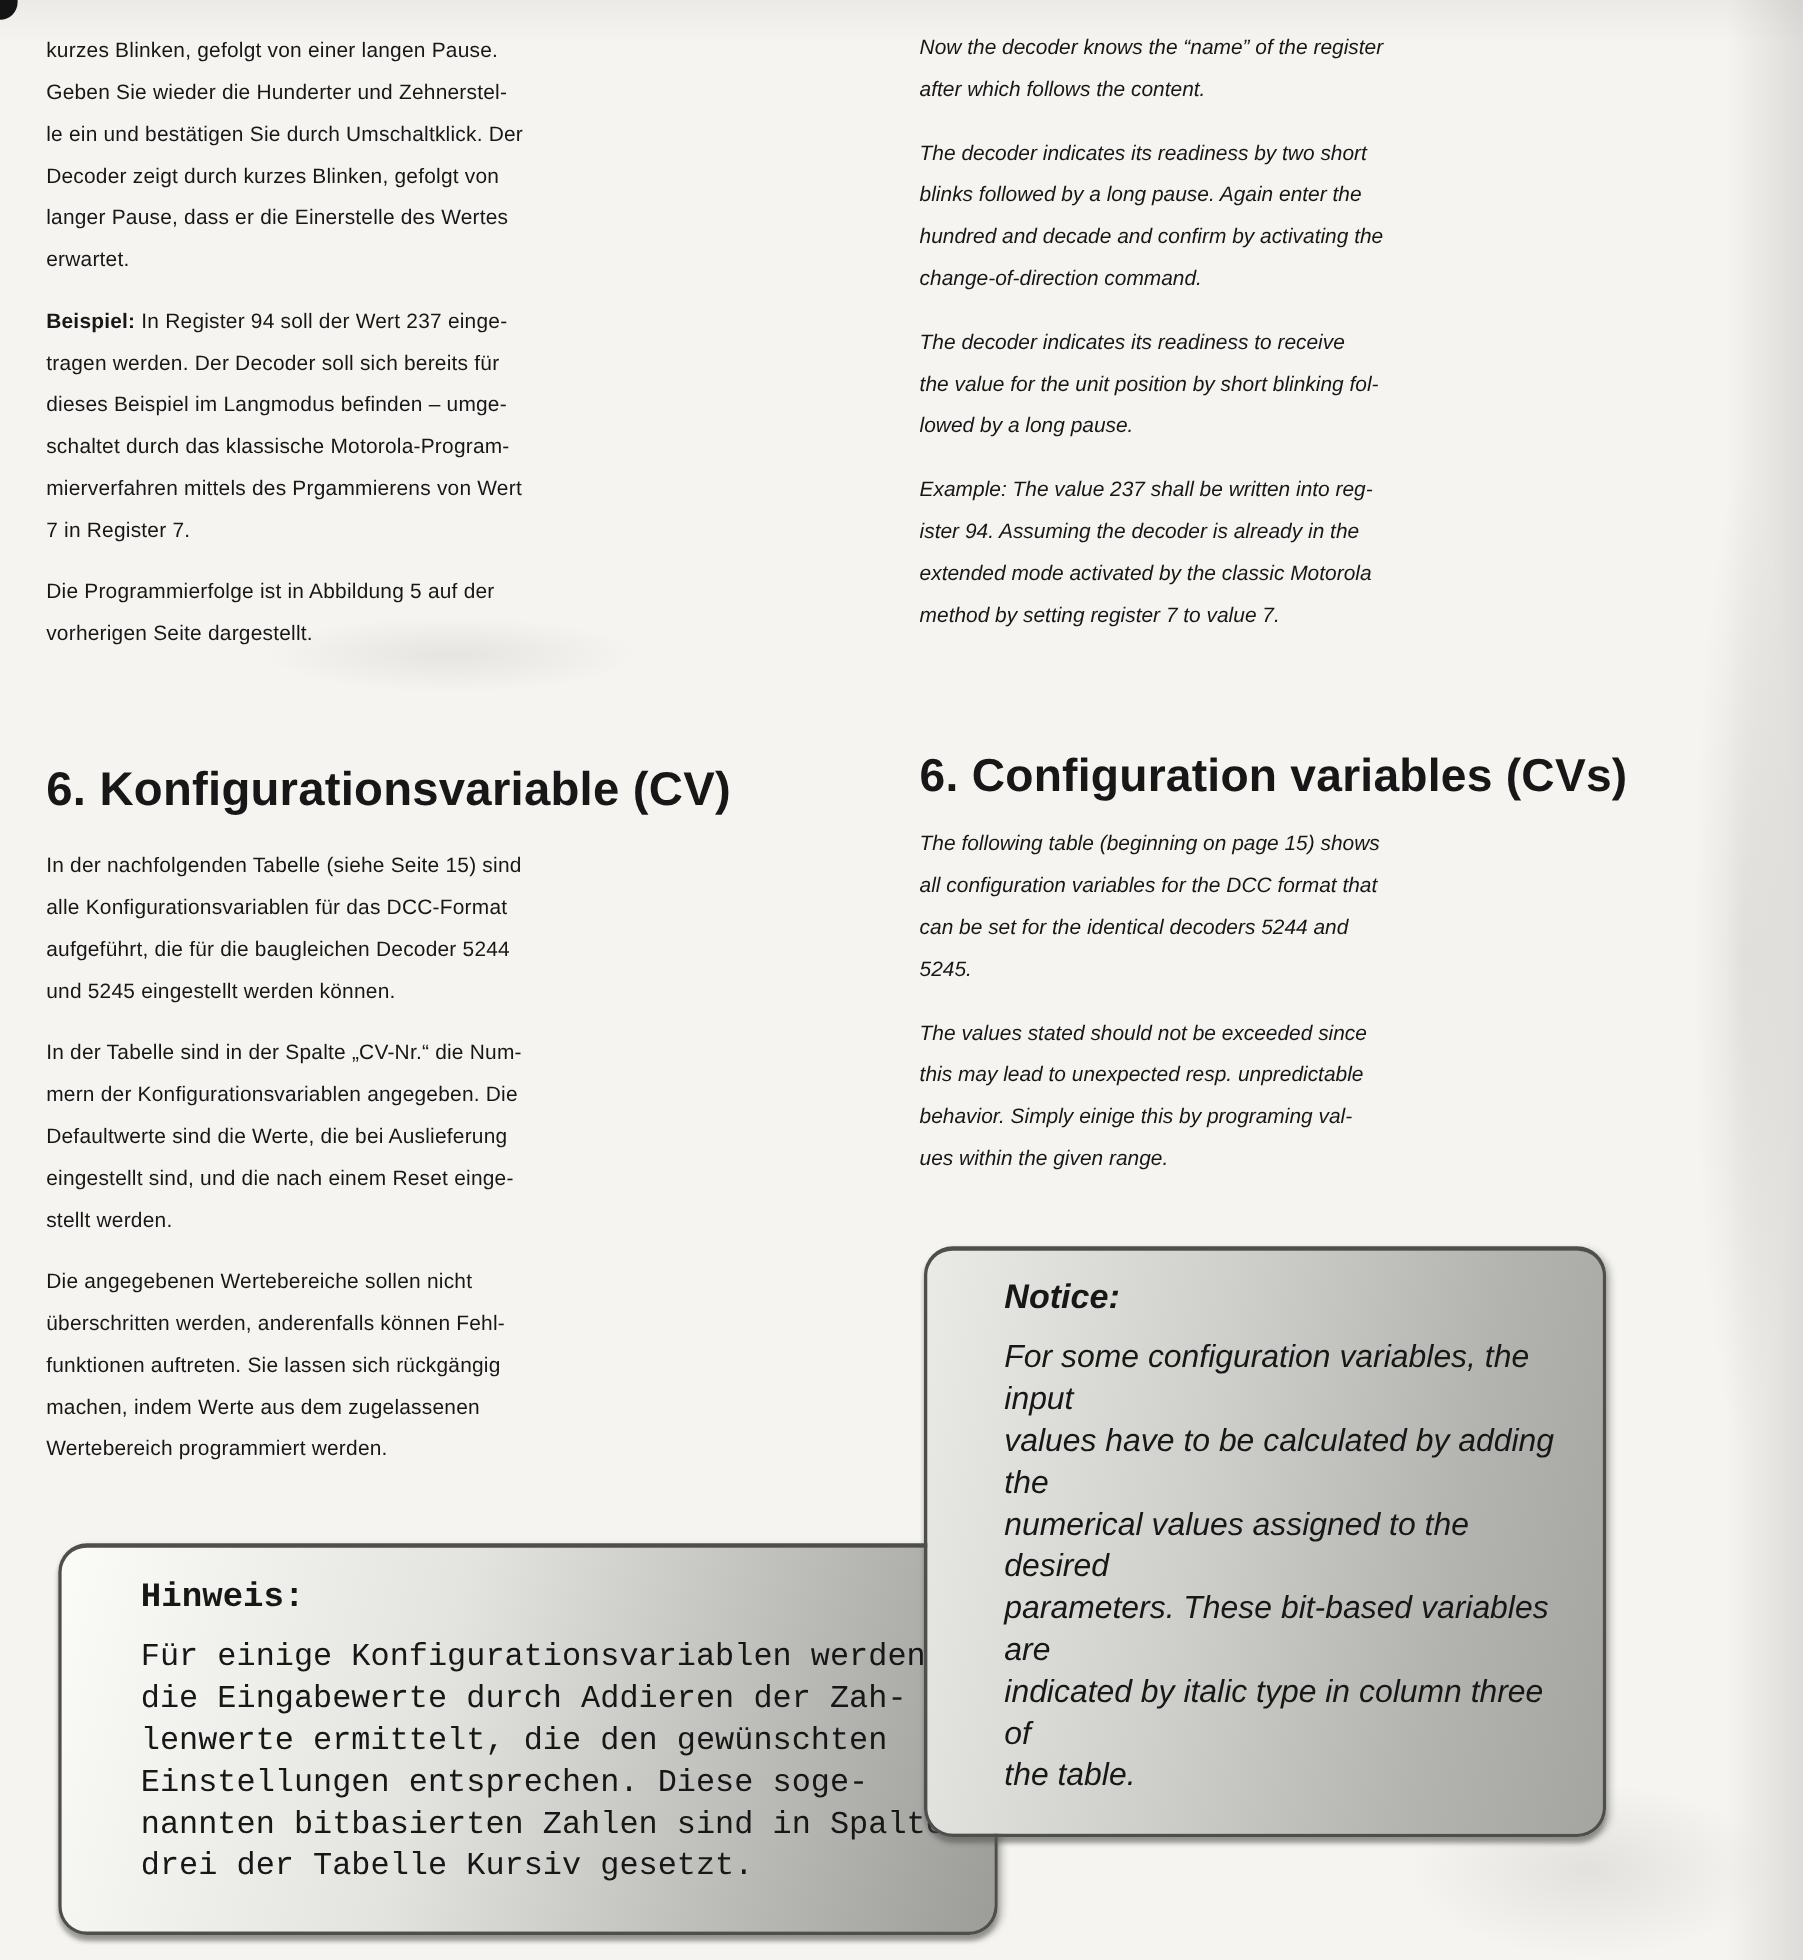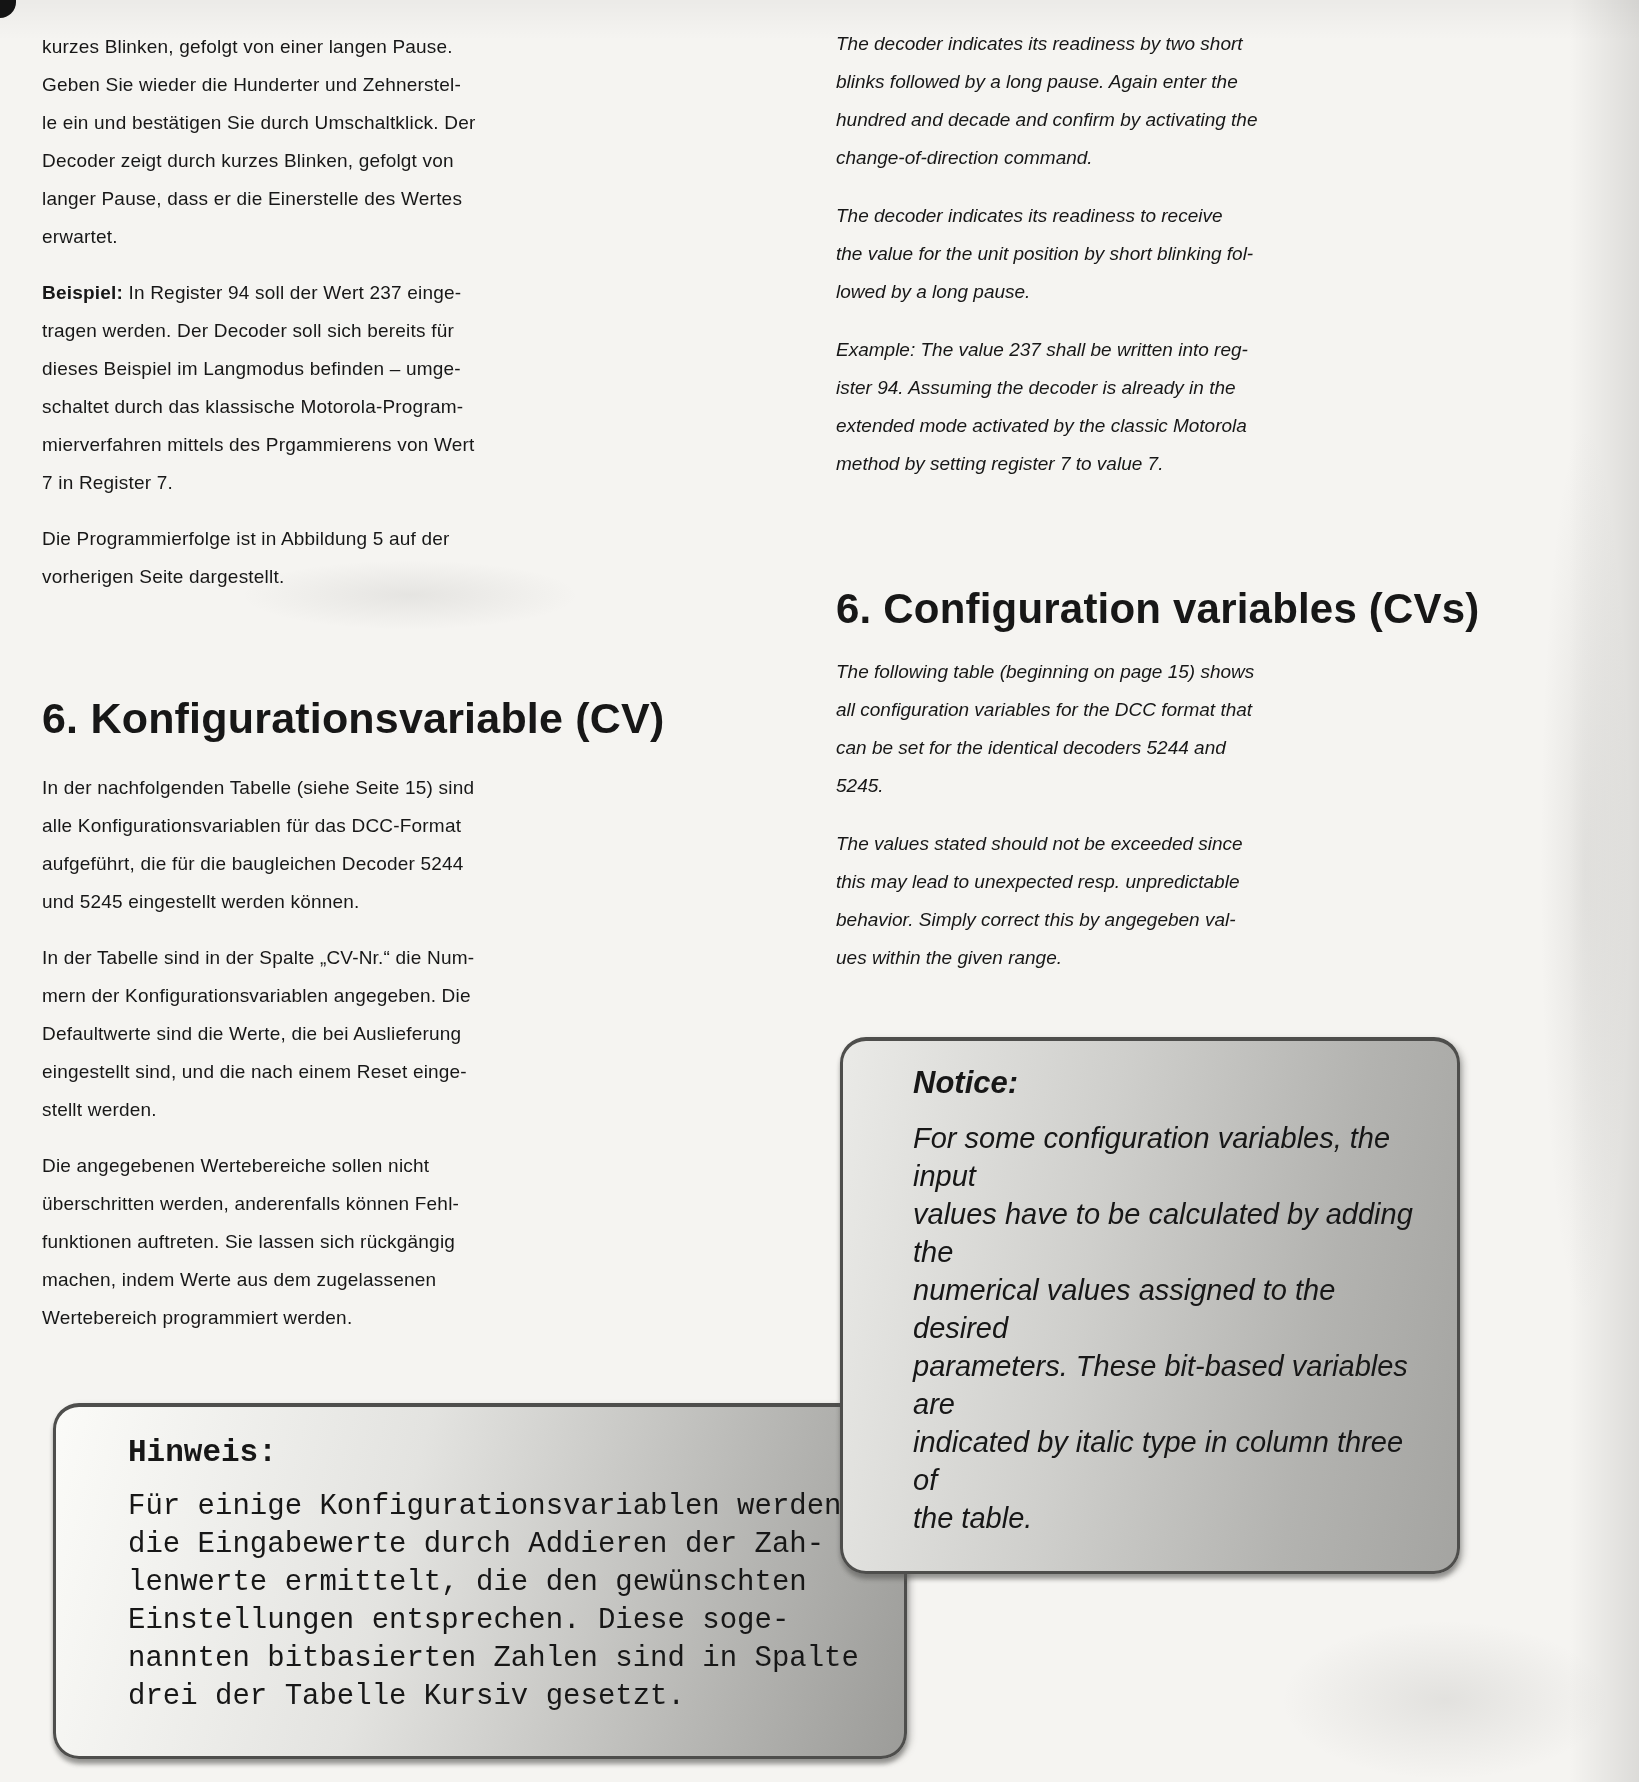--- a/index.html
+++ b/index.html
@@ -113,41 +113,43 @@
     <p class="box-body">Für einige Konfigurationsvariablen werden
 die Eingabewerte durch Addieren der Zah-
 lenwerte ermittelt, die den gewünschten
 Einstellungen entsprechen. Diese soge-
 nannten bitbasierten Zahlen sind in Spalte
 drei der Tabelle Kursiv gesetzt.</p>
   </div>
 </div>
 
 <div class="col col-right">
+  <p class="para">Now the decoder knows the “name” of the register
+after which follows the content.</p>
   <p class="para">The decoder indicates its readiness by two short
 blinks followed by a long pause. Again enter the
 hundred and decade and confirm by activating the
 change-of-direction command.</p>
   <p class="para">The decoder indicates its readiness to receive
 the value for the unit position by short blinking fol-
 lowed by a long pause.</p>
   <p class="para">Example: The value 237 shall be written into reg-
 ister 94. Assuming the decoder is already in the
 extended mode activated by the classic Motorola
 method by setting register 7 to value 7.</p>
 
   <div class="section-heading">6. Configuration variables (CVs)</div>
 
   <p class="para">The following table (beginning on page 15) shows
 all configuration variables for the DCC format that
 can be set for the identical decoders 5244 and
 5245.</p>
   <p class="para">The values stated should not be exceeded since
 this may lead to unexpected resp. unpredictable
-behavior. Simply correct this by angegeben val-
+behavior. Simply einige this by programing val-
 ues within the given range.</p>
 
   <div class="notice-box notice-box-en">
     <p class="box-title">Notice:</p>
     <p class="box-body">For some configuration variables, the input
 values have to be calculated by adding the
 numerical values assigned to the desired
 parameters. These bit-based variables are
 indicated by italic type in column three of
 the table.</p>

